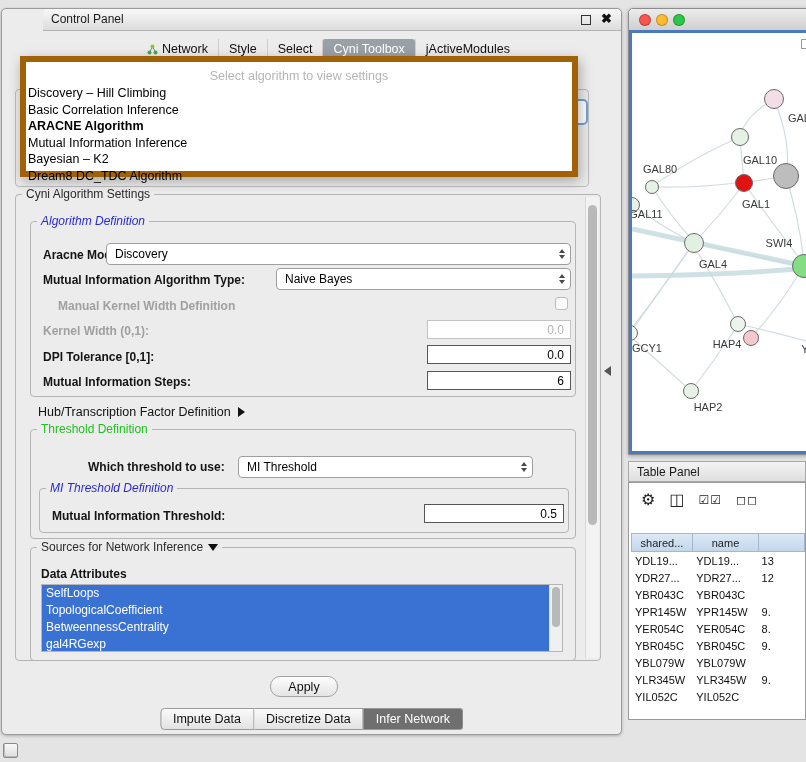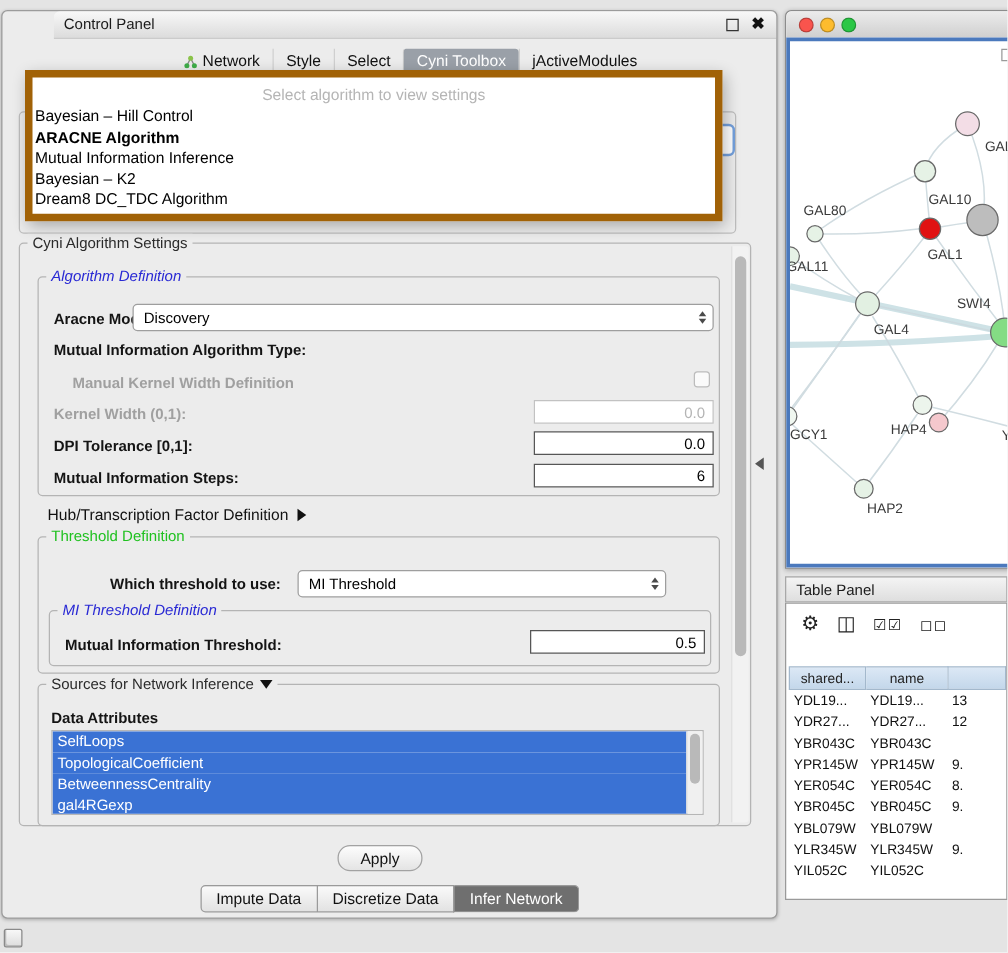--- a/index.html
+++ b/index.html
@@ -143,21 +143,22 @@
           <span>jActiveModules</span>
         </div>
       </div>
 
     <div id="hidden-group"></div>
     <div id="hidden-combo"></div>
 
     <div id="algo-popup">
       <div class="popup-placeholder">Select algorithm to view settings</div>
       <div id="popup-items">
-          <div class="popup-item">Bayesian – Hill Control</div>
+          <div class="popup-item">Discovery – Hill Climbing</div>
+          <div class="popup-item">Basic Correlation Inference</div>
           <div class="popup-item selected">ARACNE Algorithm</div>
           <div class="popup-item">Mutual Information Inference</div>
           <div class="popup-item">Bayesian – K2</div>
           <div class="popup-item">Dream8 DC_TDC Algorithm</div>
         </div>
     </div>
 
     <div class="group" id="grp-settings">
       <span class="glabel">Cyni Algorithm Settings</span>
 
@@ -167,20 +168,27 @@
         <span class="flabel" style="left:12px;top:26px;">Aracne Mode:</span>
         <div class="combo" style="left:75px;top:21px;width:465px;">
           <span>Discovery</span>
           <span class="stepper">
               <i class="up"></i>
               <i class="dn"></i>
             </span>
         </div>
 
         <span class="flabel" style="left:12px;top:51px;">Mutual Information Algorithm Type:</span>
+        <div class="combo" style="left:245px;top:46px;width:295px;">
+          <span>Naive Bayes</span>
+          <span class="stepper">
+              <i class="up"></i>
+              <i class="dn"></i>
+            </span>
+        </div>
 
         <span class="flabel dim" style="left:27px;top:77px;">Manual Kernel Width Definition</span>
         <div class="checkbox" style="left:524px;top:75px;"></div>
 
         <span class="flabel dim" style="left:12px;top:102px;">Kernel Width (0,1):</span>
         <div class="field disabled" style="left:396px;top:98px;width:144px;">0.0</div>
 
         <span class="flabel" style="left:12px;top:128px;">DPI Tolerance [0,1]:</span>
         <div class="field" style="left:396px;top:123px;width:144px;">0.0</div>
 

